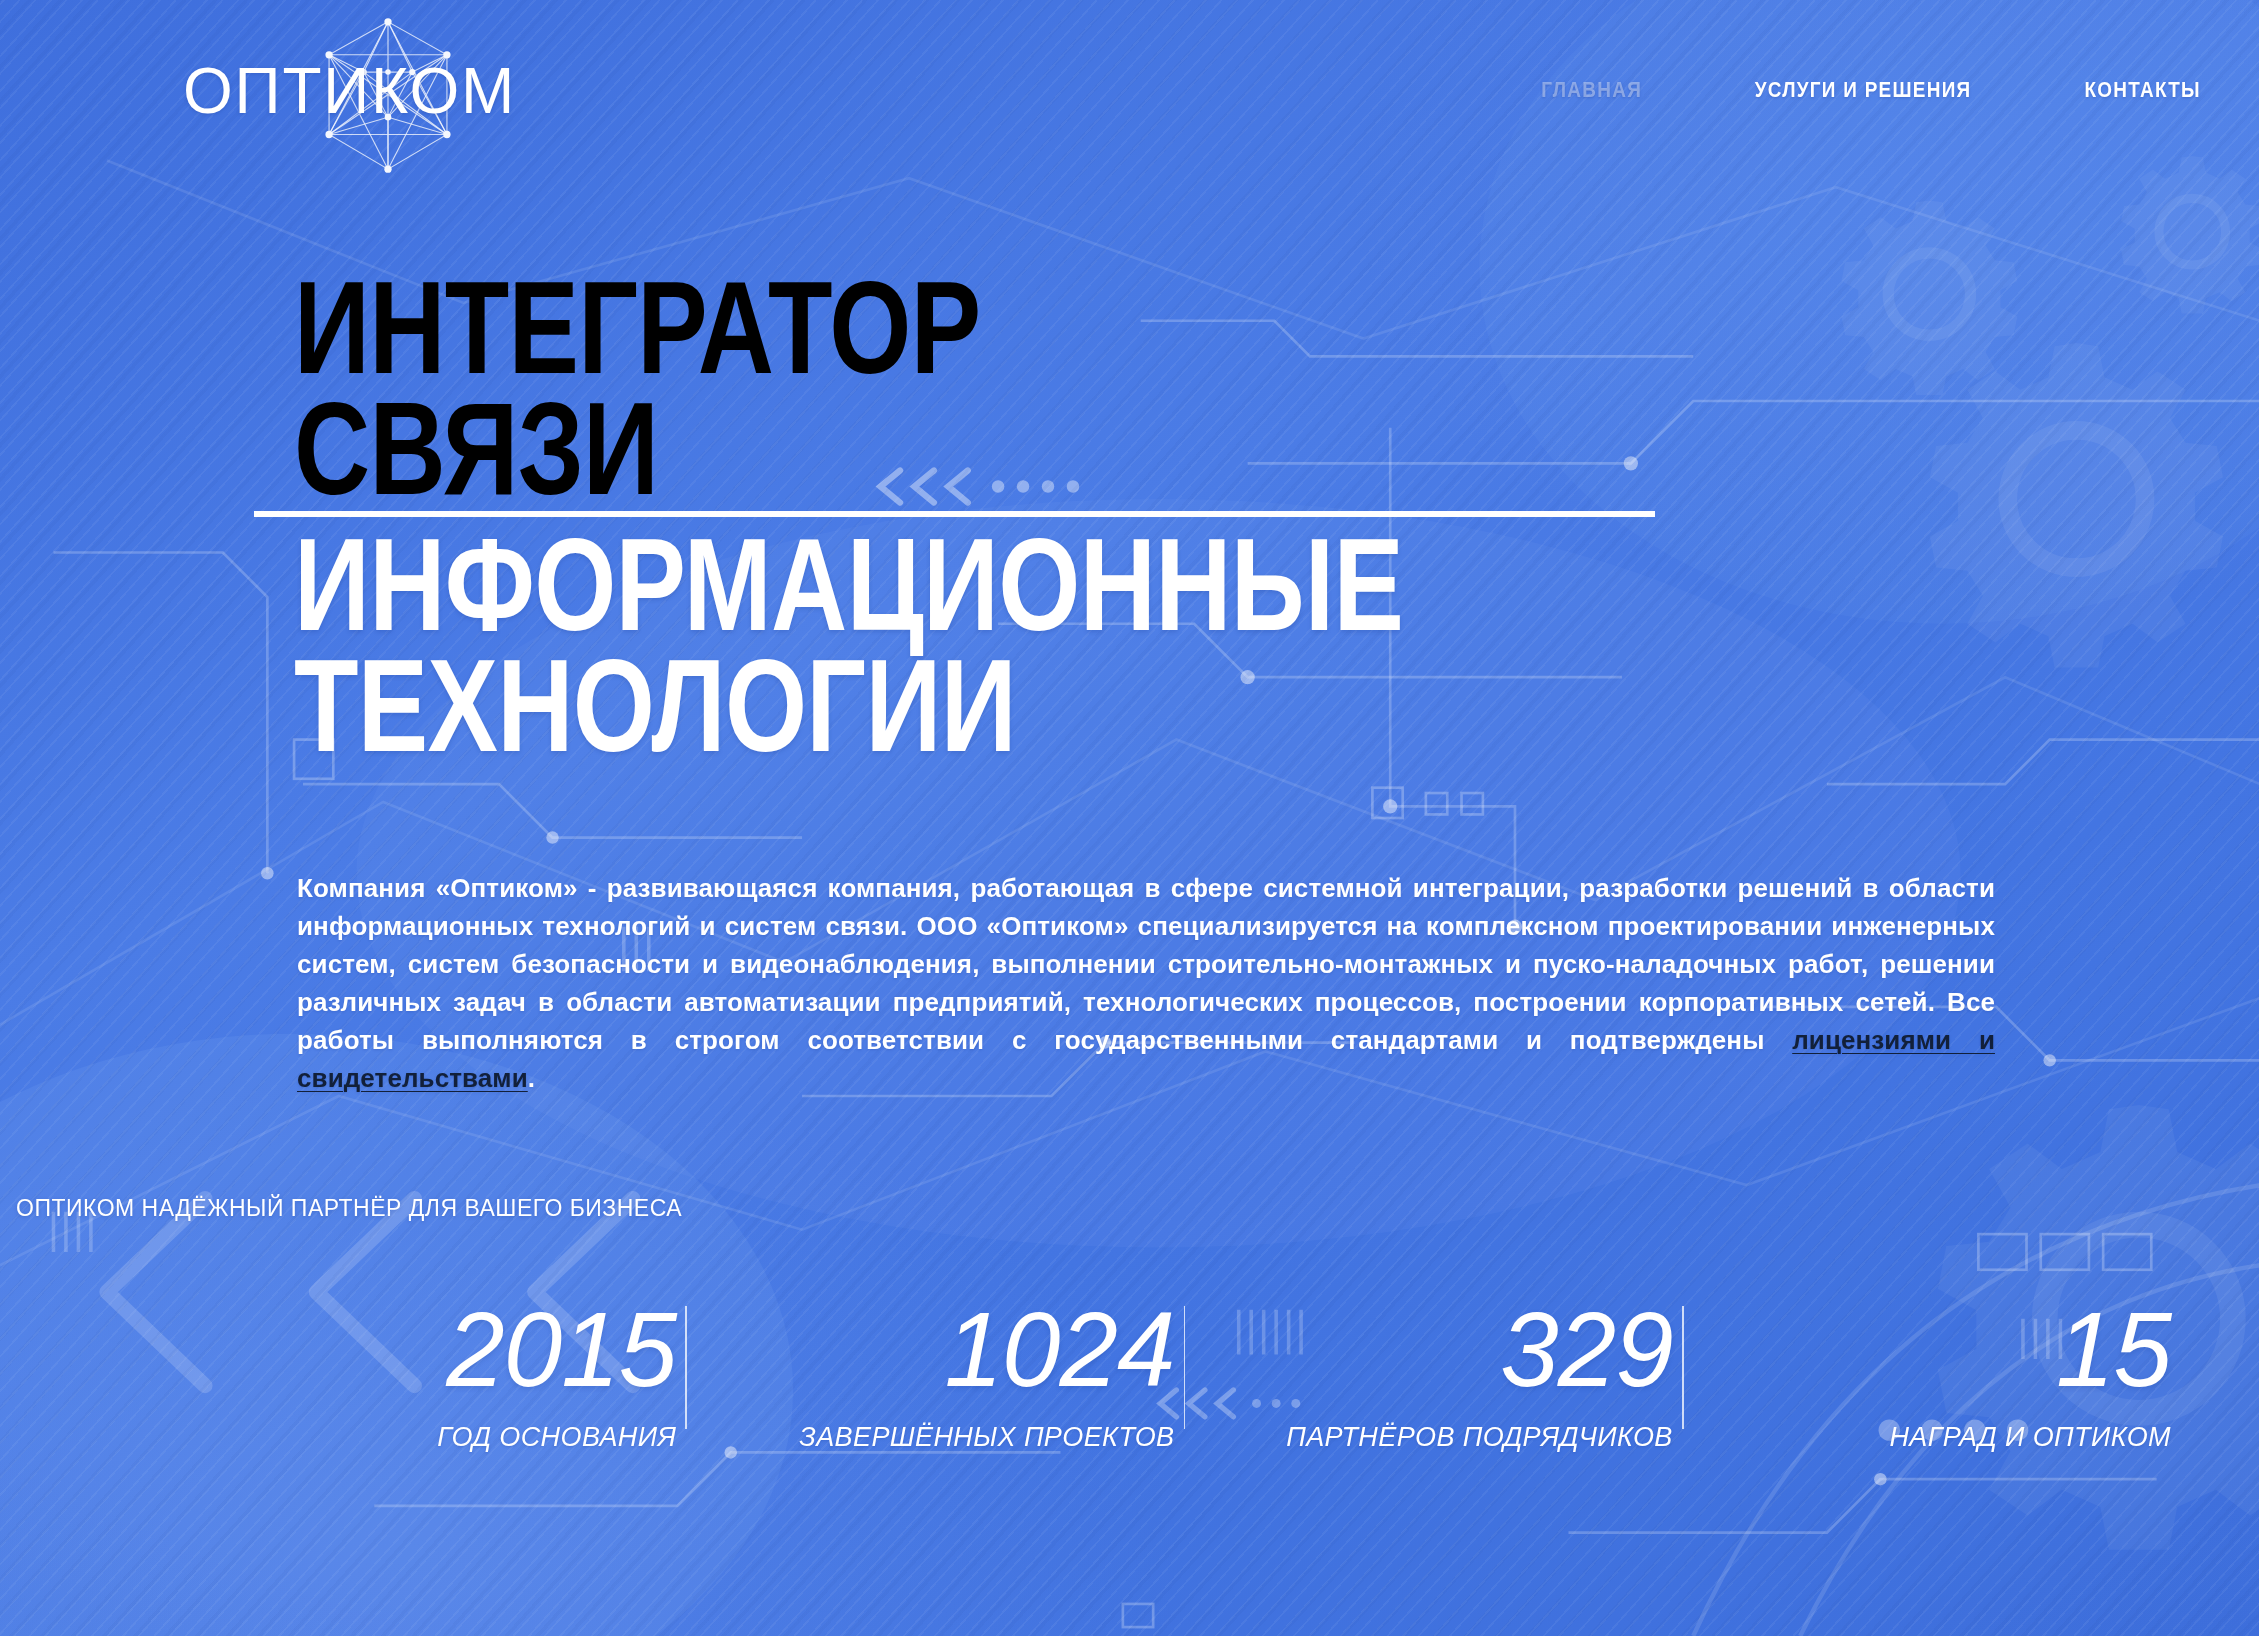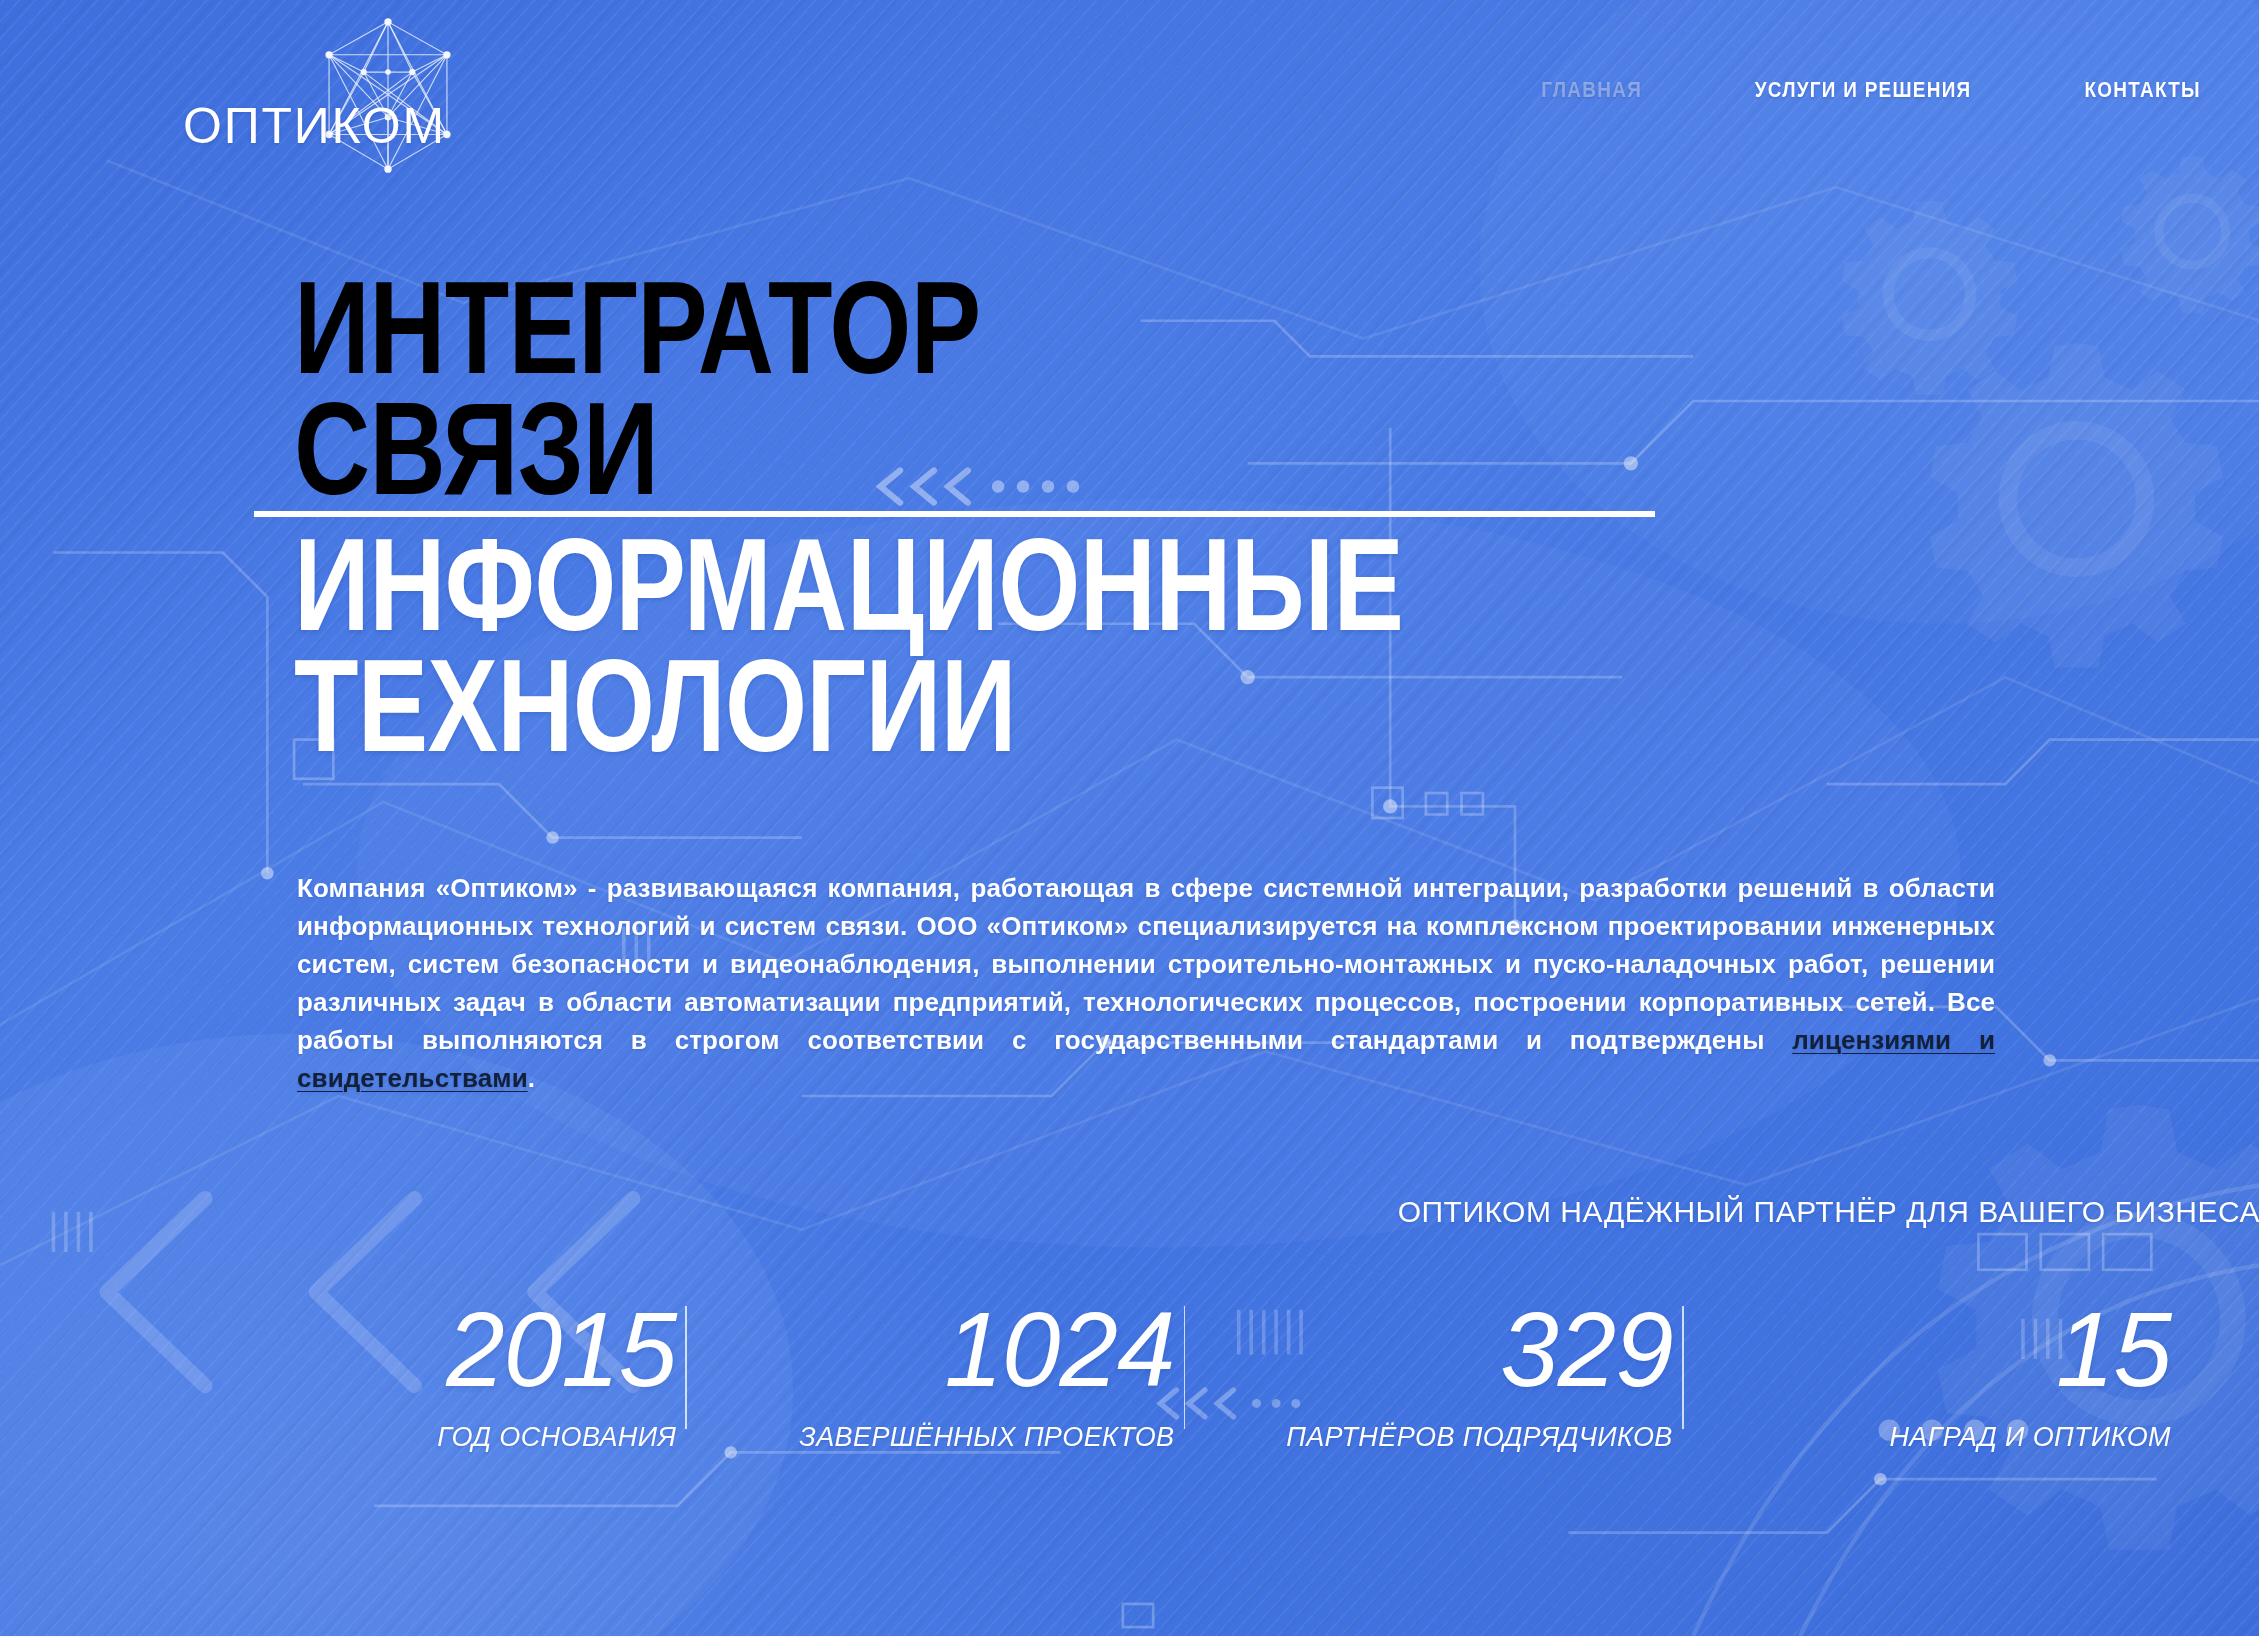--- a/index.html
+++ b/index.html
@@ -62,24 +62,23 @@
     position:absolute; left:183px; top:12.5px;
     width:312px; height:165px;
   }
   .logo-mesh{
     position:absolute; left:127px; top:0px; width:156px; height:165px;
     opacity:0.95;
   }
   .logo-text{
     position:absolute; left:0; top:46px;
     font-family:"Liberation Sans", sans-serif;
-    font-size:50px; font-weight:300; letter-spacing:1.8px;
+    font-size:64px; font-weight:300; letter-spacing:1.8px;
     color:#ffffff; line-height:1; white-space:nowrap;
     text-shadow: 0 0.9px 3.6px rgba(20,50,140,0.25);
-    margin-top: 42px;
   }
 
   .nav{
     position:absolute; right:50px; top:77px;
     display:flex; align-items:flex-start; gap:86px;
   }
   .nav-item{
     font-family:"Liberation Sans Narrow","Liberation Sans",sans-serif;
     font-size:22px; font-weight:700; letter-spacing:1.5px;
     color:#ffffff; white-space:nowrap; cursor:pointer;
@@ -126,23 +125,23 @@
   }
   .lead .lic{
     color:#12203a; text-decoration:underline;
     text-decoration-thickness:1.3px; text-underline-offset:3.6px;
     cursor:pointer;
   }
 
   
   .stats-head{
     position:absolute; left:16px; right:0; top:1195px;
-    text-align:right;
-    font-family:"Liberation Sans Narrow","Liberation Sans",sans-serif;
-    font-size:30px; font-weight:400; letter-spacing:0.5px;
+    text-align:left;
+    font-family:"Liberation Sans Narrow","Liberation Sans",sans-serif;
+    font-size:23px; font-weight:400; letter-spacing:0.5px;
     color:#ffffff;
     text-shadow: 0 0.9px 3.6px rgba(20,50,140,0.25);
   }
 
   .stats{
     position:absolute; left:187px; right:80px; top:1297px;
     display:flex; align-items:flex-end; justify-content:space-between;
   }
   .stat{
     flex:1 1 0; text-align:right; position:relative;

